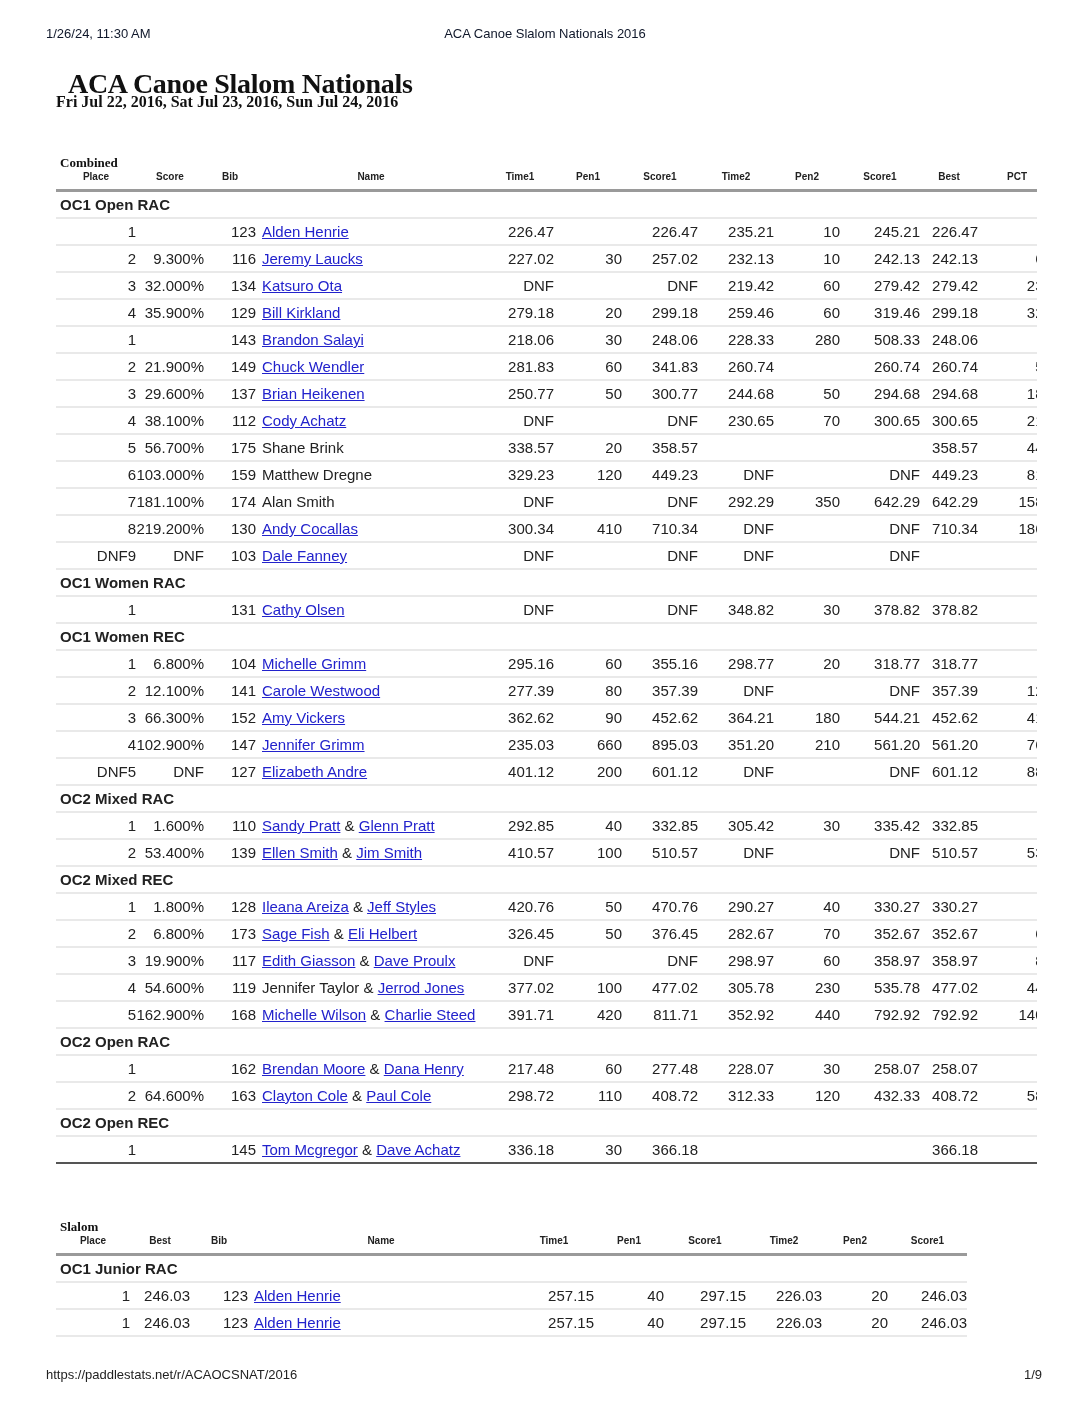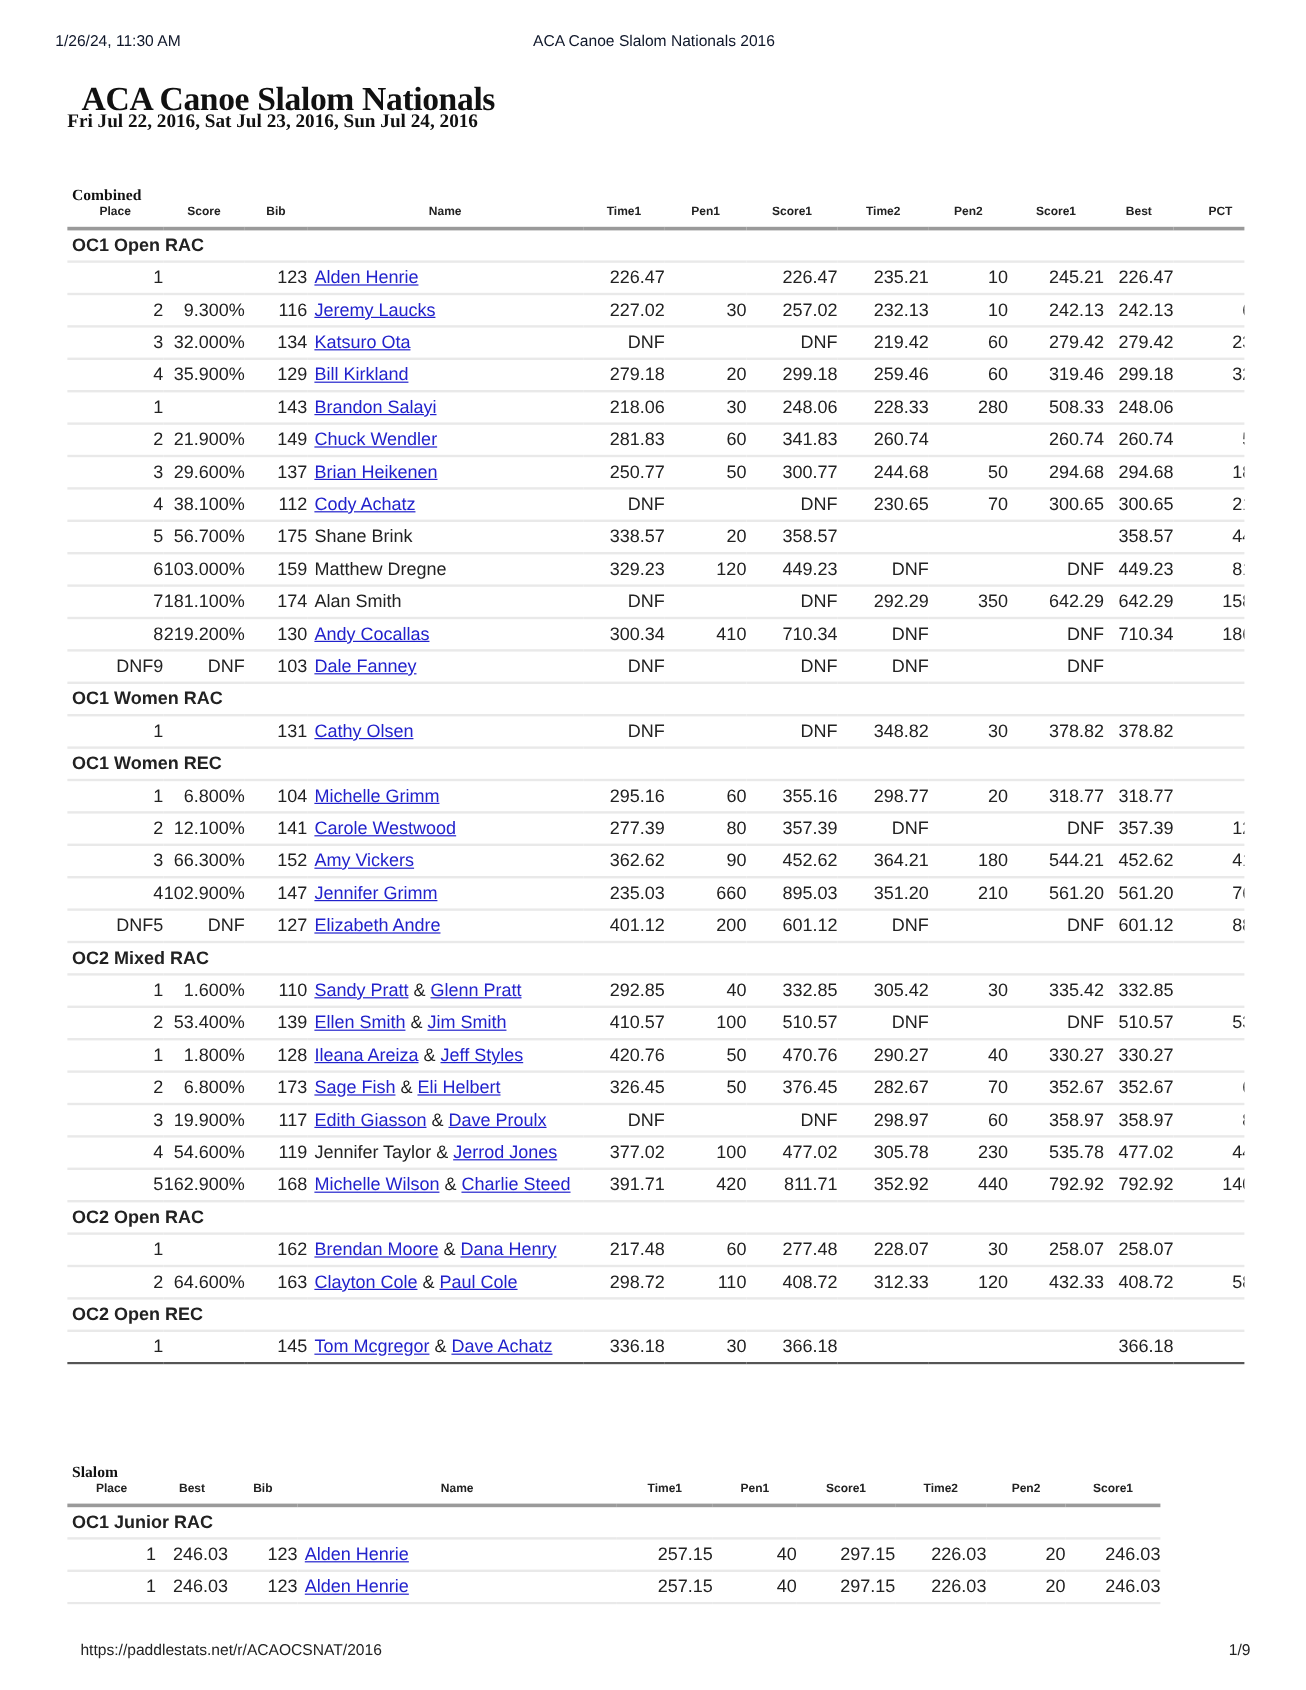--- a/index.html
+++ b/index.html
@@ -1,21 +1,21 @@
 <!DOCTYPE html>
 <html><head>
 <meta charset="utf-8">
 <style>
   html, body { margin: 0; padding: 0; background: #ffffff; }
   body { width: 1088px; height: 1408px; position: relative; overflow: hidden; font-family: "Liberation Sans", sans-serif; color: #111; }
   .print-header { position: absolute; top: 26px; left: 46px; right: 44px; height: 18px; font-size: 13px; color: #0f172a; }
   .print-header .date { position: absolute; left: 0; top: 0; }
   .print-header .title { position: absolute; left: 0; right: 0; top: 0; text-align: center; }
   .print-footer { position: absolute; top: 1367px; left: 46px; right: 46px; height: 18px; font-size: 13px; color: #222; }
-  .print-footer .url { position: absolute; left: 0; top: 0; margin-left: 21px; }
+  .print-footer .url { position: absolute; left: 0; top: 0; }
   .print-footer .page { position: absolute; right: 0; top: 0; }
   h1.doc-title { position: absolute; left: 56px; top: 56px; margin: 12px; font-family: "Liberation Serif", serif; font-weight: bold; font-size: 28px; letter-spacing: -0.3px; }
   h2.doc-dates { position: absolute; left: 56px; top: 93px; margin: 0; font-family: "Liberation Serif", serif; font-weight: bold; font-size: 16px; }
   .section-title { position: absolute; left: 44px; margin: 16px; font-family: "Liberation Serif", serif; font-weight: bold; font-size: 13px; }
   .clip { position: absolute; left: 56px; overflow: hidden; }
   table.results { border-collapse: collapse; font-size: 15px; table-layout: fixed; }
   table.results th { font-weight: bold; font-size: 10px; height: 26px; padding: 0; text-align: center; border-bottom: 3px solid #9a9a9a; color: #222; white-space: nowrap; overflow: hidden; }
   table.results td { height: 25px; padding: 0; border-bottom: 2px solid #e9e9e9; white-space: nowrap; color: #222; }
   table.results td.num { text-align: right; }
   table.results td.name { text-align: left; padding-left: 6px; }
@@ -368,20 +368,23 @@
           <td class="name"><a class="athlete" href="#">Ellen Smith</a><span class="amp"> &amp; </span><a class="athlete" href="#">Jim Smith</a></td>
           <td class="num">410.57</td>
           <td class="num">100</td>
           <td class="num">510.57</td>
           <td class="num">DNF</td>
           <td class="num"></td>
           <td class="num">DNF</td>
           <td class="num">510.57</td>
           <td class="num">53.3</td>
         </tr>
+        <tr class="group">
+          <td colspan="12">OC2 Mixed REC</td>
+        </tr>
         <tr>
           <td class="num">1</td>
           <td class="num">1.800%</td>
           <td class="num">128</td>
           <td class="name"><a class="athlete" href="#">Ileana Areiza</a><span class="amp"> &amp; </span><a class="athlete" href="#">Jeff Styles</a></td>
           <td class="num">420.76</td>
           <td class="num">50</td>
           <td class="num">470.76</td>
           <td class="num">290.27</td>
           <td class="num">40</td>

